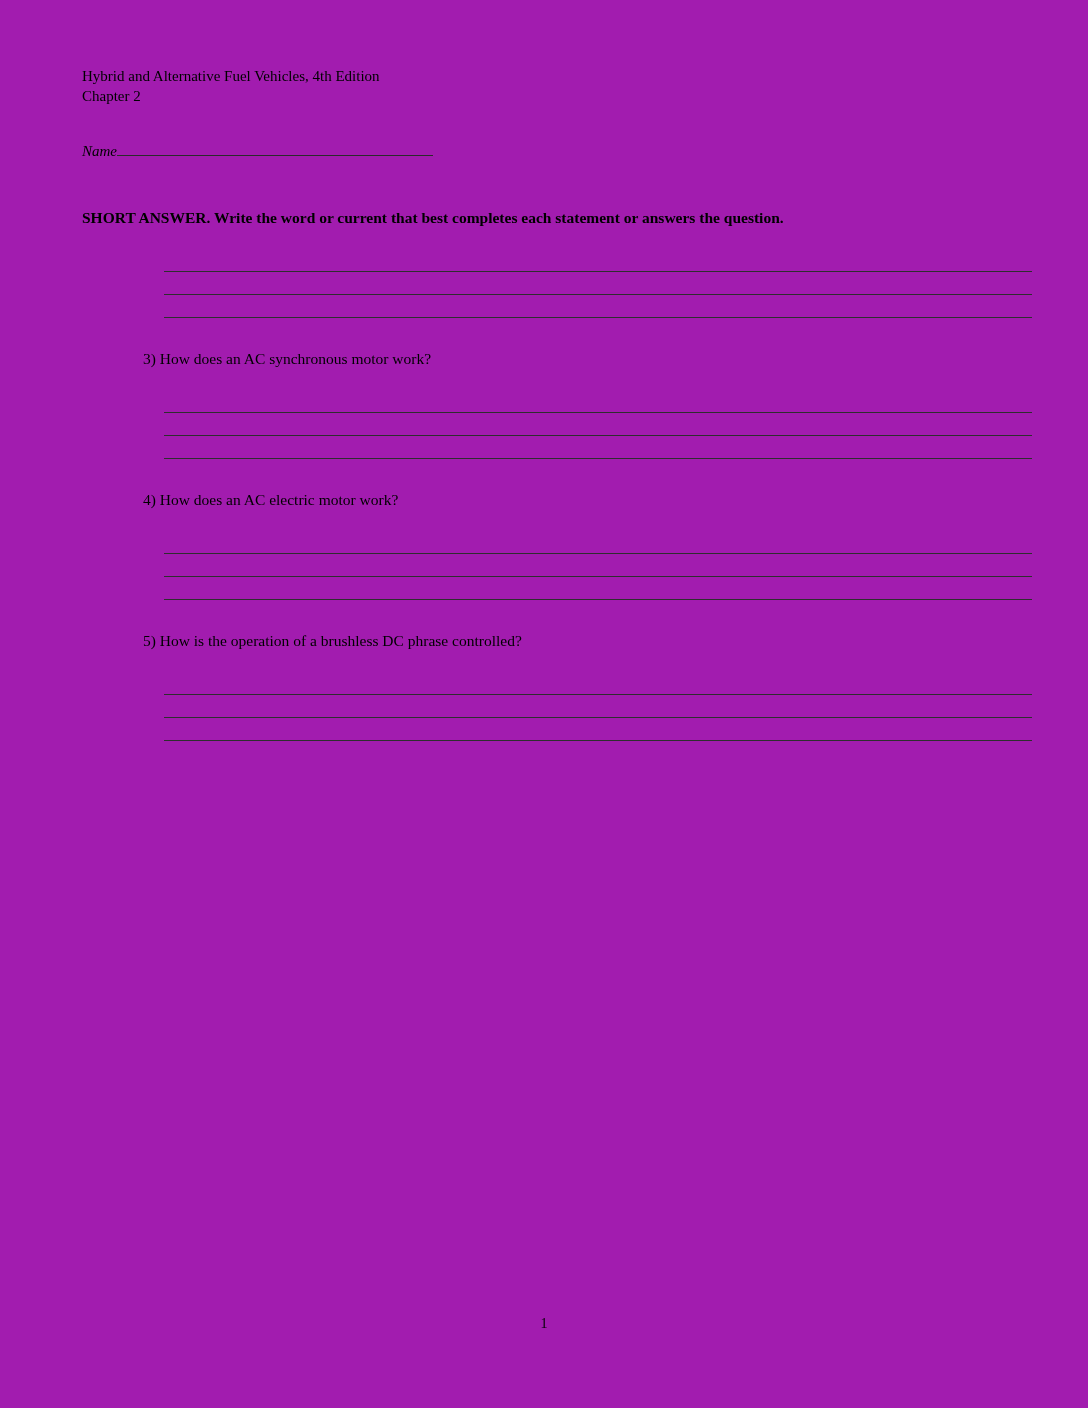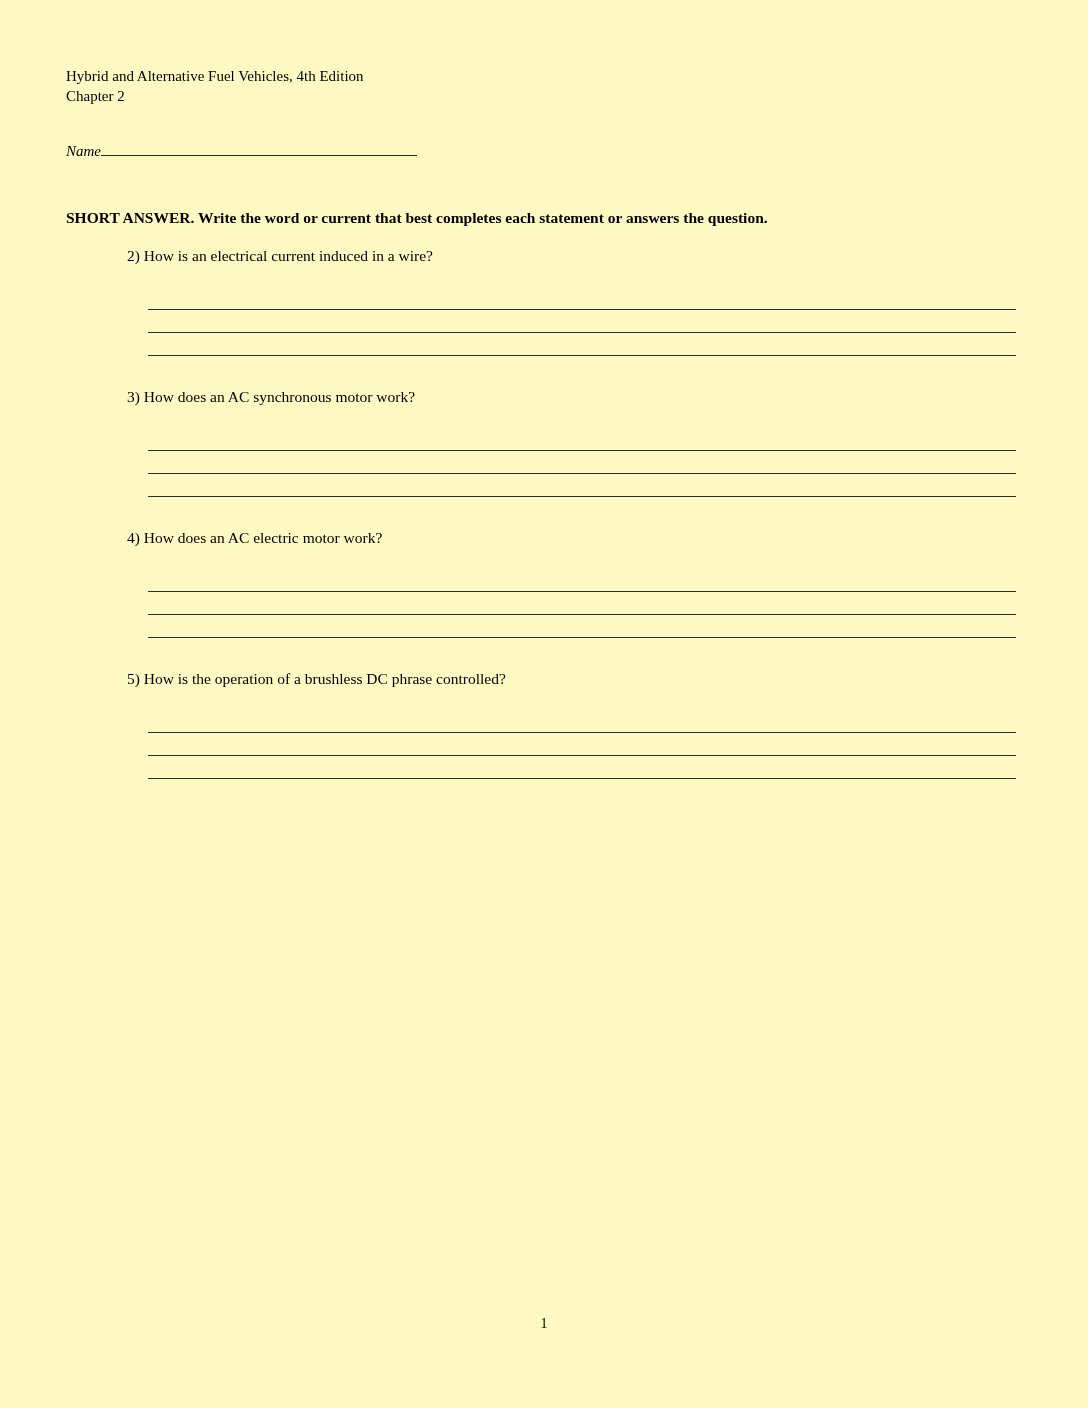--- a/index.html
+++ b/index.html
@@ -5,22 +5,23 @@
   * { box-sizing: border-box; margin: 0; padding: 0; }
   html, body { background: #ffffff; }
   body {
     font-family: "Liberation Serif", "DejaVu Serif", serif;
     color: #000000;
   }
   .page {
     position: relative;
     width: 1088px;
     height: 1408px;
-    background: #fef9c3;
+    background: #a21caf;
     overflow: hidden;
+    padding-left: 16px;
   }
   .header {
     padding-top: 66px;
     margin-left: 66px;
   }
   .title-line {
     font-size: 15px;
     line-height: 20px;
   }
   .chapter-line {
@@ -87,24 +88,20 @@
   <div class="name-row">
     <span>Name</span><span class="name-blank"></span>
   </div>
 
   <div class="instruction">SHORT ANSWER.  Write the word or current that best completes each statement or answers the question.</div>
 
   <div class="questions">
 
 
     <div class="question">
-      <div class="q-text">
-        <span>2)</span>
-        <span>How is an electrical current induced in a wire?</span>
-      </div>
       <div class="answer-lines">
         <div class="answer-line"></div>
         <div class="answer-line"></div>
         <div class="answer-line"></div>
       </div>
     </div>
 
     <div class="question">
       <div class="q-text">
         <span>3)</span>

